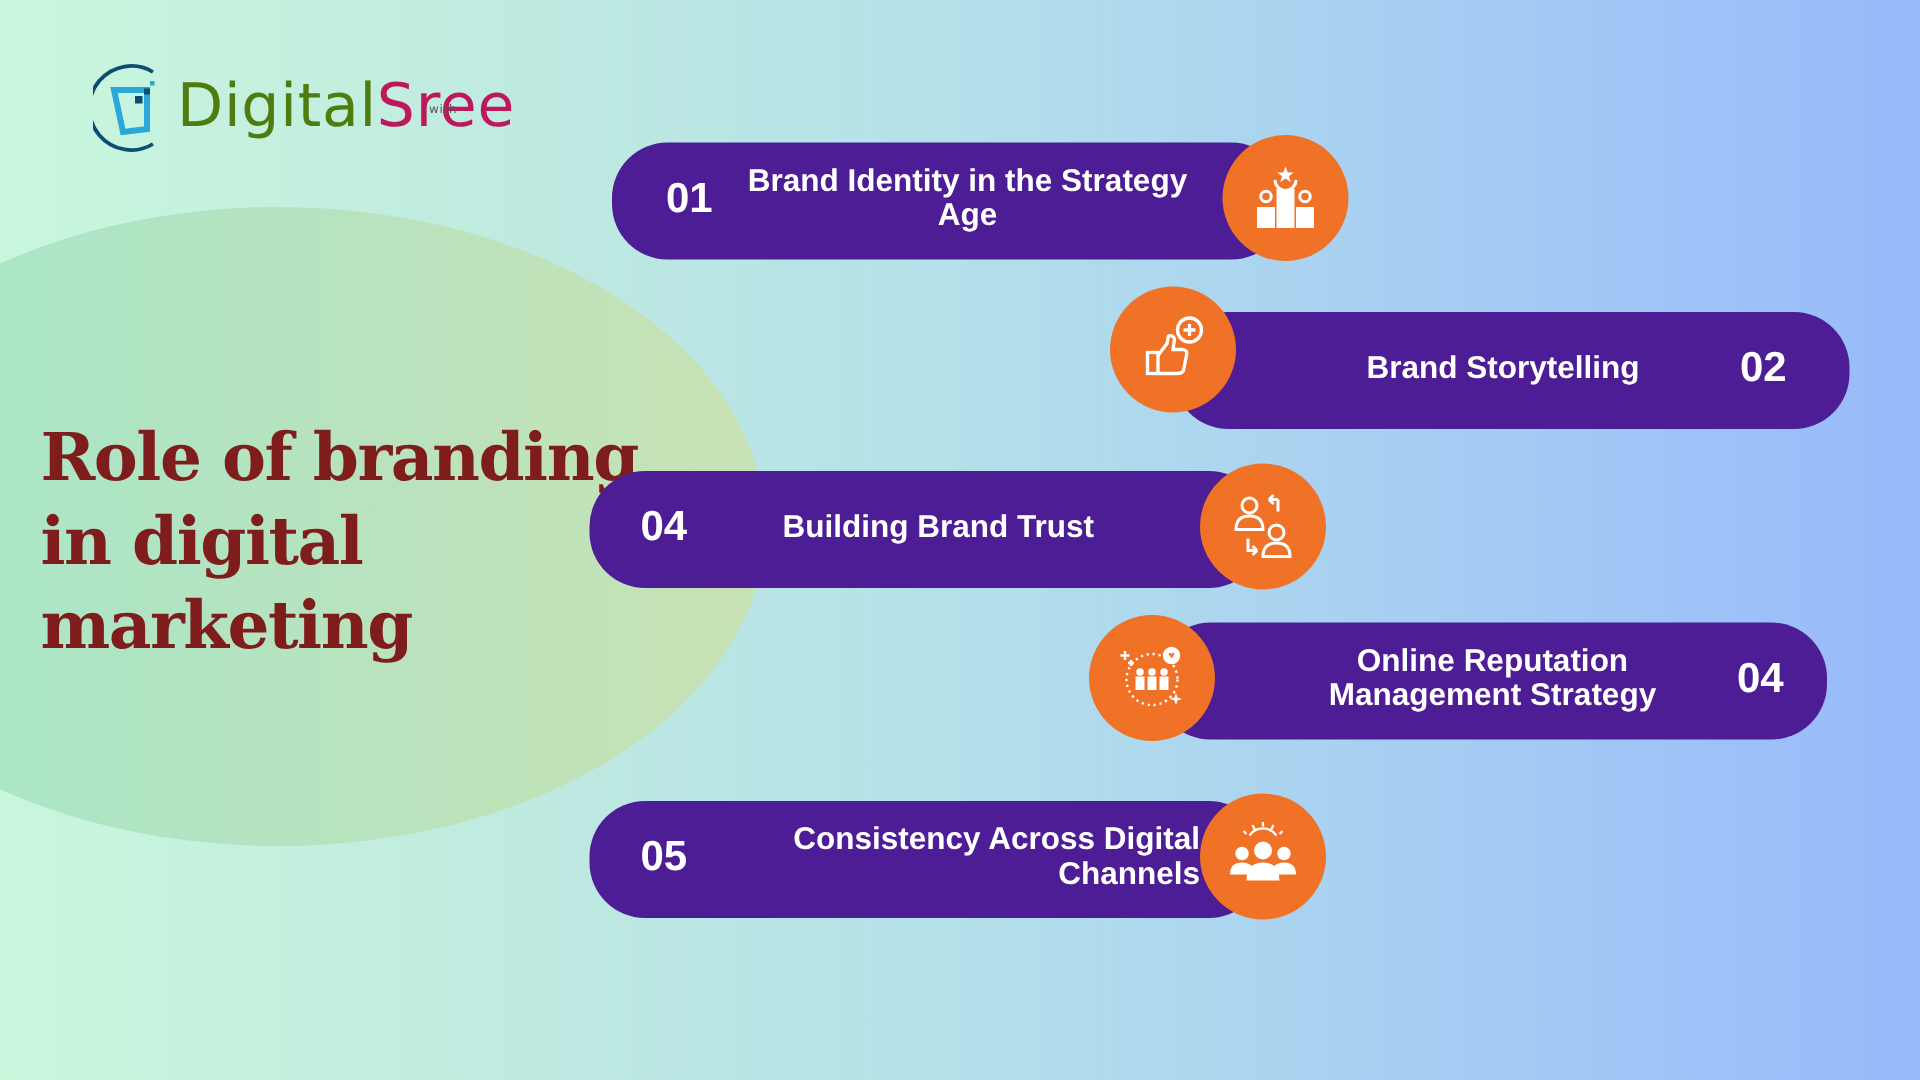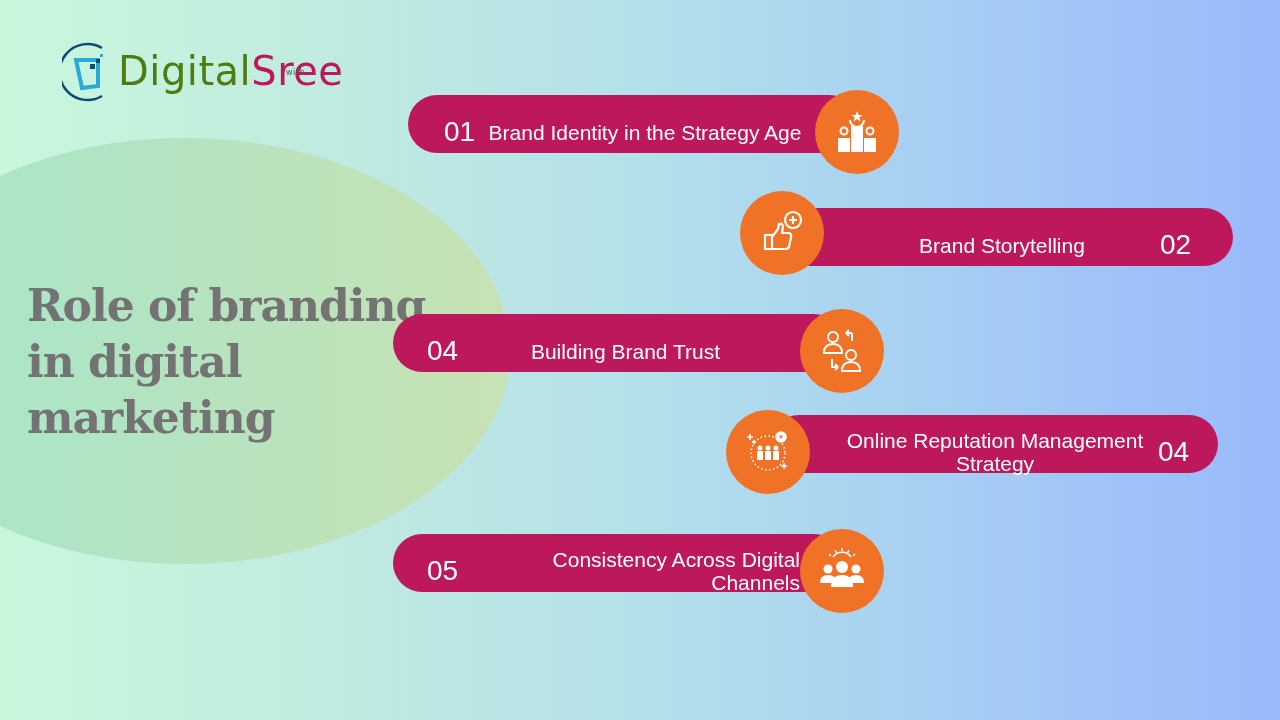--- a/index.html
+++ b/index.html
@@ -18,25 +18,25 @@
   .logo-text {
     font-family: "DejaVu Sans", sans-serif; font-size: 40px; margin-left: 6px;
     letter-spacing: 0.5px; position: relative; line-height: 1;
   }
   .logo-text .d { color: #4d7c0f; }
   .logo-text .s { color: #be185d; }
   .logo-with { position: absolute; top: -6px; left: 168px; font-size: 8px; color: #555; margin-top: 24px; }
   .title {
     position: absolute; left: 27px; top: 278px; width: 400px;
     font-family: "DejaVu Serif", serif; font-weight: bold; font-size: 44px;
-    line-height: 56px; color: #737373; letter-spacing: -1px;
+    line-height: 56px; color: #7f1d1d; letter-spacing: -1px;
   }
   .pill {
-    position: absolute; height: 58px; background: #be185d; border-radius: 37px;
-    color: #fff; font-family: "Liberation Sans", sans-serif; font-weight: normal;
+    position: absolute; height: 78px; background: #4c1d95; border-radius: 37px;
+    color: #fff; font-family: "Liberation Sans", sans-serif; font-weight: bold;
   }
   .num { position: absolute; top: 0; height: 74px; line-height: 74px; font-size: 28px; }
   .label {
     position: absolute; top: 0; height: 74px; display: flex; align-items: center;
     justify-content: center; text-align: center; font-size: 21px; line-height: 23px;
   }
   .circle {
     position: absolute; width: 84px; height: 84px; border-radius: 50%;
     background: #f07226; display: flex; align-items: center; justify-content: center;
   }

